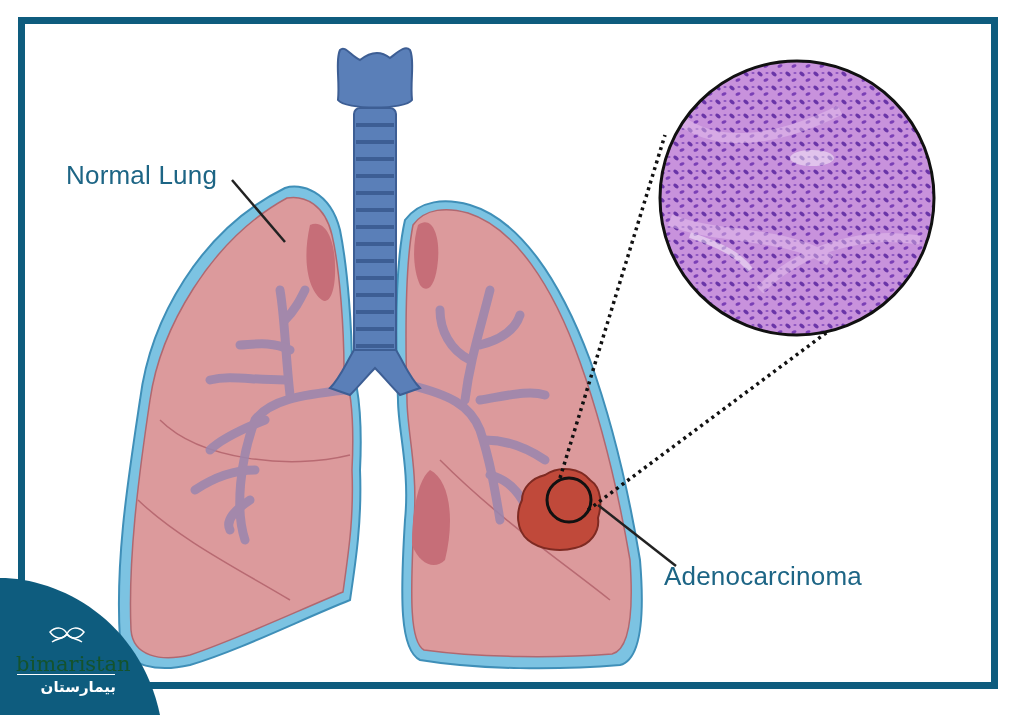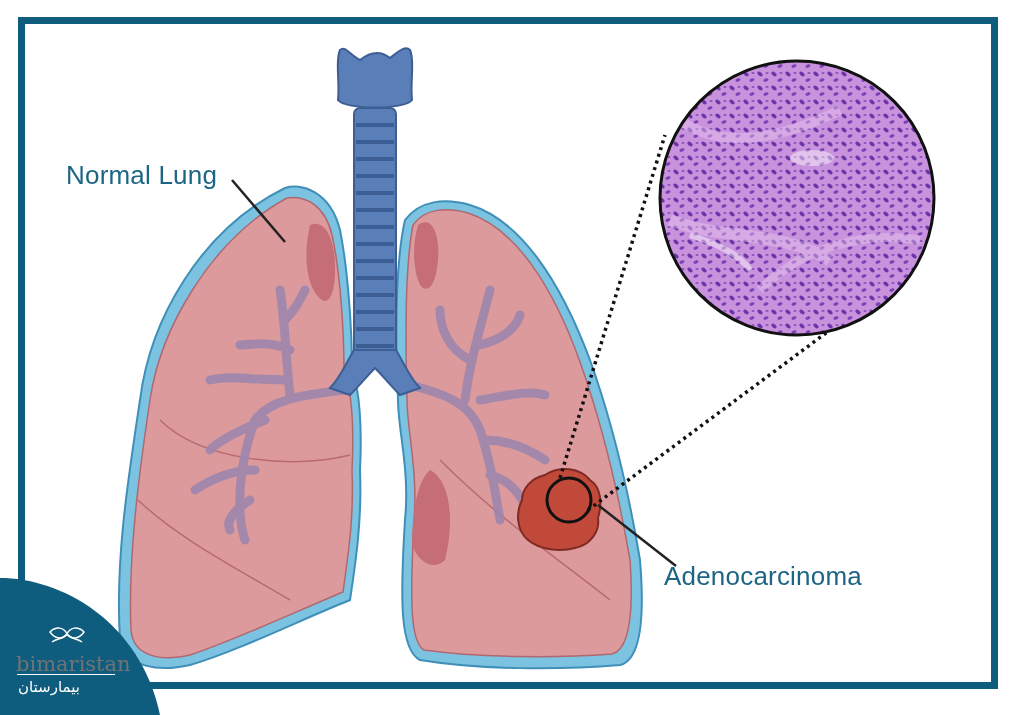--- a/index.html
+++ b/index.html
@@ -2,23 +2,23 @@
 <html><head>
   <meta charset="utf-8">
   <style>
     html, body { margin: 0; padding: 0; background: #ffffff; }
     body { width: 1024px; height: 715px; position: relative; overflow: hidden; font-family: "Liberation Sans", "DejaVu Sans", sans-serif; }
     .frame { position: absolute; left: 18px; top: 17px; width: 980px; height: 672px; border: 7px solid #0e5c7e; box-sizing: border-box; }
     svg.art { position: absolute; left: 0; top: 0; }
     .label { position: absolute; color: #1d6585; font-size: 26px; letter-spacing: 0.2px; text-align: center; }
     .label-normal { left: 66px; top: 160px; }
     .label-adeno { left: 664px; top: 561px; }
-    .logo-text { position: absolute; left: 16px; top: 652px; color: #737373; font-family: "DejaVu Serif", serif; font-size: 21px; }
+    .logo-text { position: absolute; left: 16px; top: 652px; color: #14532d; font-family: "DejaVu Serif", serif; font-size: 21px; }
     .logo-rule { position: absolute; left: 17px; top: 674px; width: 98px; height: 1px; background: #ffffff; }
-    .logo-arabic { position: absolute; left: 18px; top: 678px; color: #ffffff; font-size: 15px; font-family: "DejaVu Sans", sans-serif; direction: rtl; width: 98px; text-align: left; }
+    .logo-arabic { position: absolute; left: 18px; top: 678px; color: #ffffff; font-size: 15px; font-family: "DejaVu Sans", sans-serif; direction: rtl; width: 98px; text-align: right; font-weight: bold; }
   </style>
 </head>
 <body>
 
 <div class="frame"></div>
 
 <svg class="art" width="1024" height="715" viewBox="0 0 1024 715">
   <defs>
     <pattern id="cells" width="14" height="14" patternUnits="userSpaceOnUse">
       <rect width="14" height="14" fill="#c892dc"></rect>

